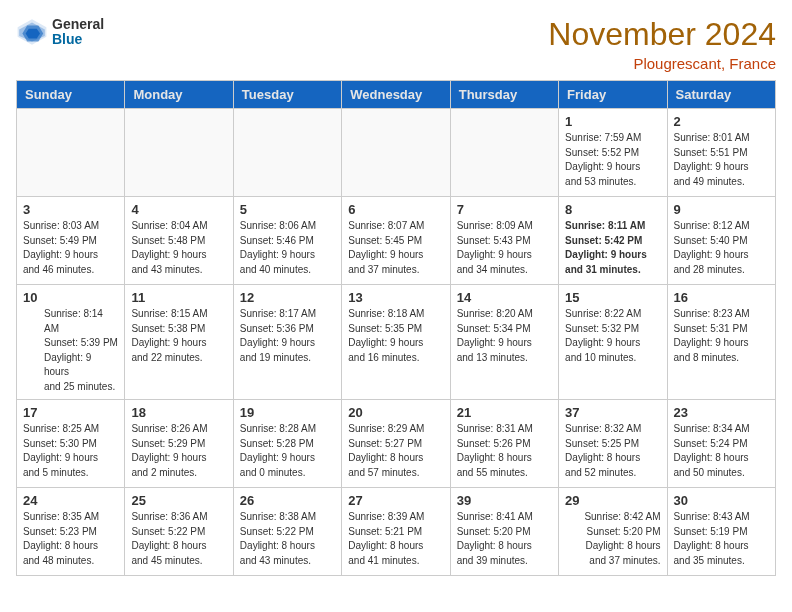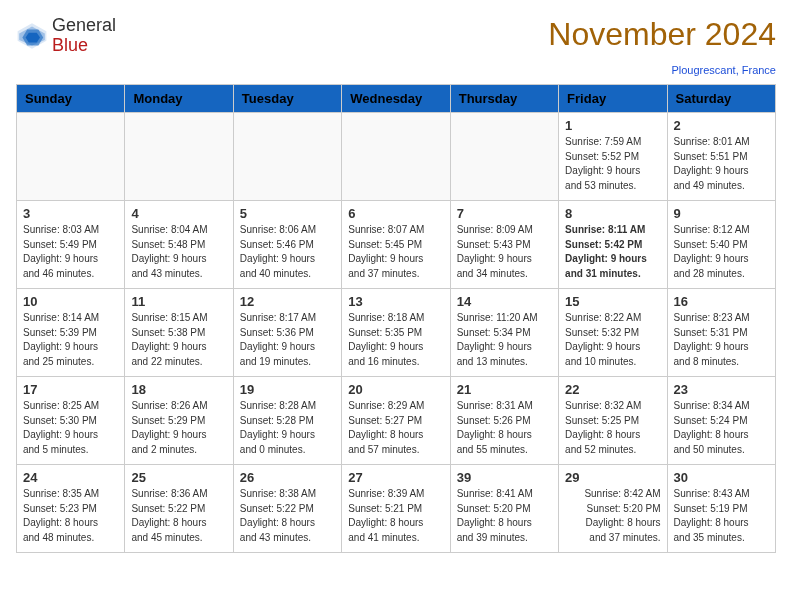--- a/index.html
+++ b/index.html
@@ -15,51 +15,51 @@
       justify-content: space-between;
       align-items: flex-start;
       margin-bottom: 8px;
     }
     .logo {
       display: flex;
       align-items: center;
       gap: 4px;
     }
     .logo-text {
-      font-size: 18px;
-      font-weight: normal;
+      font-size: 14px;
+      font-weight: bold;
       line-height: 1.1;
     }
     .logo-text span.general { color: #333; }
-    .logo-text span.blue { color: #b91c1c; }
+    .logo-text span.blue { color: #0369a1; }
     .logo-icon {
       width: 32px;
       height: 32px;
     }
     .title-block {
       text-align: right;
     }
     .month-title {
       font-size: 32px;
       font-weight: normal;
       color: #a16207;
     }
     .location {
-      font-size: 11px;
-      color: #1d4ed8;
-      margin-top: 11px;
+      font-size: 15px;
+      color: #c2410c;
+      margin-top: 2px;
     }
     .calendar {
       width: 100%;
       border-collapse: collapse;
       table-layout: fixed;
     }
     .calendar th {
       background-color: #1565c0;
-      color: #000000;
+      color: #e5e5e5;
       text-align: left;
       padding: 6px 8px;
       font-size: 13px;
       font-weight: bold;
       border: 1px solid #ccc;
     }
     .calendar td {
       border: 1px solid #ccc;
       vertical-align: top;
       padding: 5px 6px;
@@ -185,21 +185,21 @@
           <div class="day-num">9</div>
           <div class="day-info" style="white-space: pre-line;">Sunrise: 8:12 AM
 Sunset: 5:40 PM
 Daylight: 9 hours
 and 28 minutes.</div>
         </td>
       </tr>
       <tr>
         <td>
           <div class="day-num">10</div>
-          <div class="day-info" style="white-space: pre-line;">Sunrise: 8:14 AM
+          <div class="day-info" style="white-space: pre-line; margin-left: 21px;">Sunrise: 8:14 AM
 Sunset: 5:39 PM
 Daylight: 9 hours
 and 25 minutes.</div>
         </td>
         <td>
           <div class="day-num">11</div>
           <div class="day-info" style="white-space: pre-line;">Sunrise: 8:15 AM
 Sunset: 5:38 PM
 Daylight: 9 hours
 and 22 minutes.</div>
@@ -213,21 +213,21 @@
         </td>
         <td>
           <div class="day-num">13</div>
           <div class="day-info" style="white-space: pre-line;">Sunrise: 8:18 AM
 Sunset: 5:35 PM
 Daylight: 9 hours
 and 16 minutes.</div>
         </td>
         <td>
           <div class="day-num">14</div>
-          <div class="day-info" style="white-space: pre-line;">Sunrise: 11:20 AM
+          <div class="day-info" style="white-space: pre-line;">Sunrise: 8:20 AM
 Sunset: 5:34 PM
 Daylight: 9 hours
 and 13 minutes.</div>
         </td>
         <td>
           <div class="day-num">15</div>
           <div class="day-info" style="white-space: pre-line;">Sunrise: 8:22 AM
 Sunset: 5:32 PM
 Daylight: 9 hours
 and 10 minutes.</div>
@@ -270,21 +270,21 @@
 and 57 minutes.</div>
         </td>
         <td>
           <div class="day-num">21</div>
           <div class="day-info" style="white-space: pre-line;">Sunrise: 8:31 AM
 Sunset: 5:26 PM
 Daylight: 8 hours
 and 55 minutes.</div>
         </td>
         <td>
-          <div class="day-num">22</div>
+          <div class="day-num">37</div>
           <div class="day-info" style="white-space: pre-line;">Sunrise: 8:32 AM
 Sunset: 5:25 PM
 Daylight: 8 hours
 and 52 minutes.</div>
         </td>
         <td>
           <div class="day-num">23</div>
           <div class="day-info" style="white-space: pre-line;">Sunrise: 8:34 AM
 Sunset: 5:24 PM
 Daylight: 8 hours

